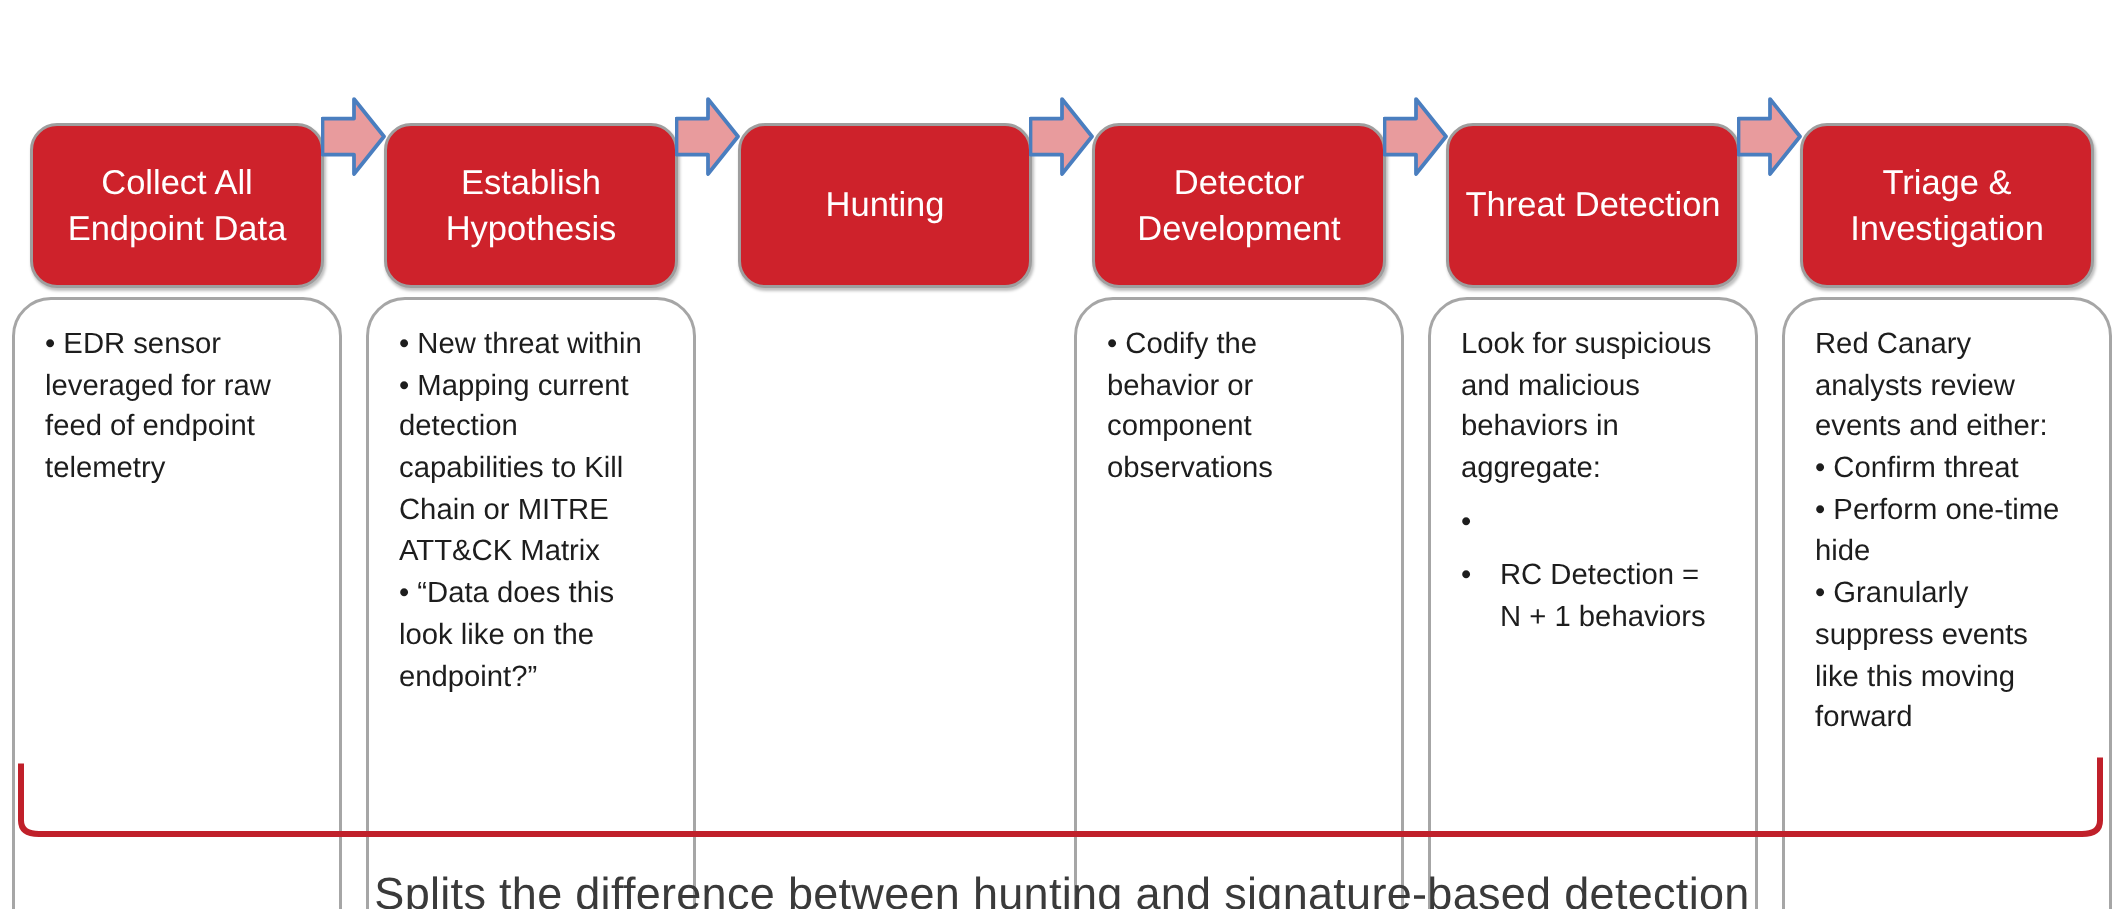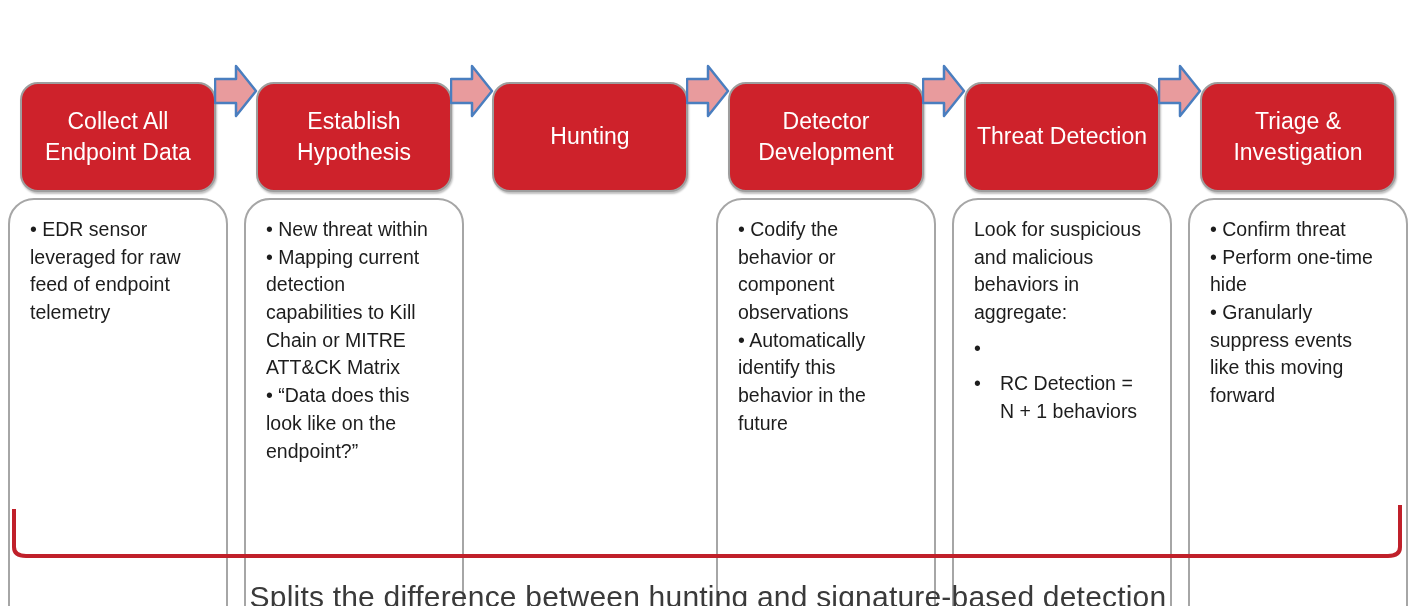--- a/index.html
+++ b/index.html
@@ -109,21 +109,20 @@
       <span>Hunting</span>
     </div>
   </div>
 
   <div class="stage-col">
     <div class="stage-header">
       <span>Detector Development</span>
     </div>
     <div class="stage-desc">
           <div class="item">• Codify the behavior or component observations</div>
-          <div class="item">• Automatically identify this behavior in the future</div>
         </div>
   </div>
 
   <div class="stage-col">
     <div class="stage-header">
       <span>Threat Detection</span>
     </div>
     <div class="stage-desc">
           <div class="item">Look for suspicious and malicious behaviors in aggregate:</div>
           <div class="item hanging">
@@ -134,20 +133,21 @@
             <span>RC Detection = N + 1 behaviors</span>
           </div>
         </div>
   </div>
 
   <div class="stage-col">
     <div class="stage-header">
       <span>Triage &amp; Investigation</span>
     </div>
     <div class="stage-desc">
+          <div class="item">Red Canary analysts review events and either:</div>
           <div class="item">• Confirm threat</div>
           <div class="item">• Perform one-time hide</div>
           <div class="item">• Granularly suppress events like this moving forward</div>
         </div>
   </div>
 </div>
 
   <div class="arrows-layer">
       <svg class="flow-arrow" viewBox="0 0 44 56" style="left: 214px;">
         <polygon points="1,16 22,16 22,3 42,28 22,53 22,40 1,40" fill="#e89b9d" stroke="#4a7ebf" stroke-width="2.5" stroke-linejoin="round"></polygon>

